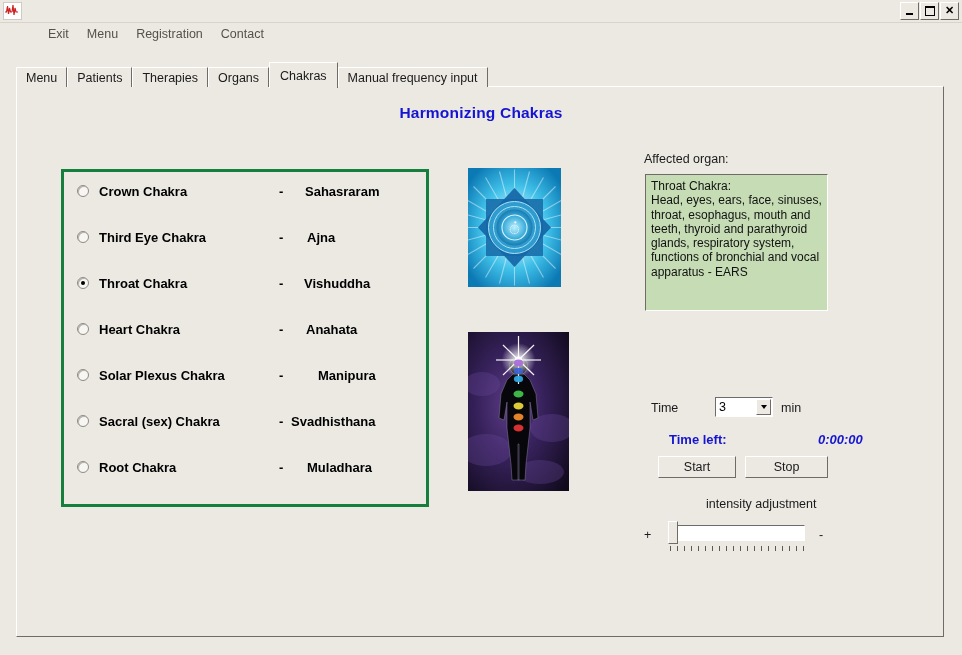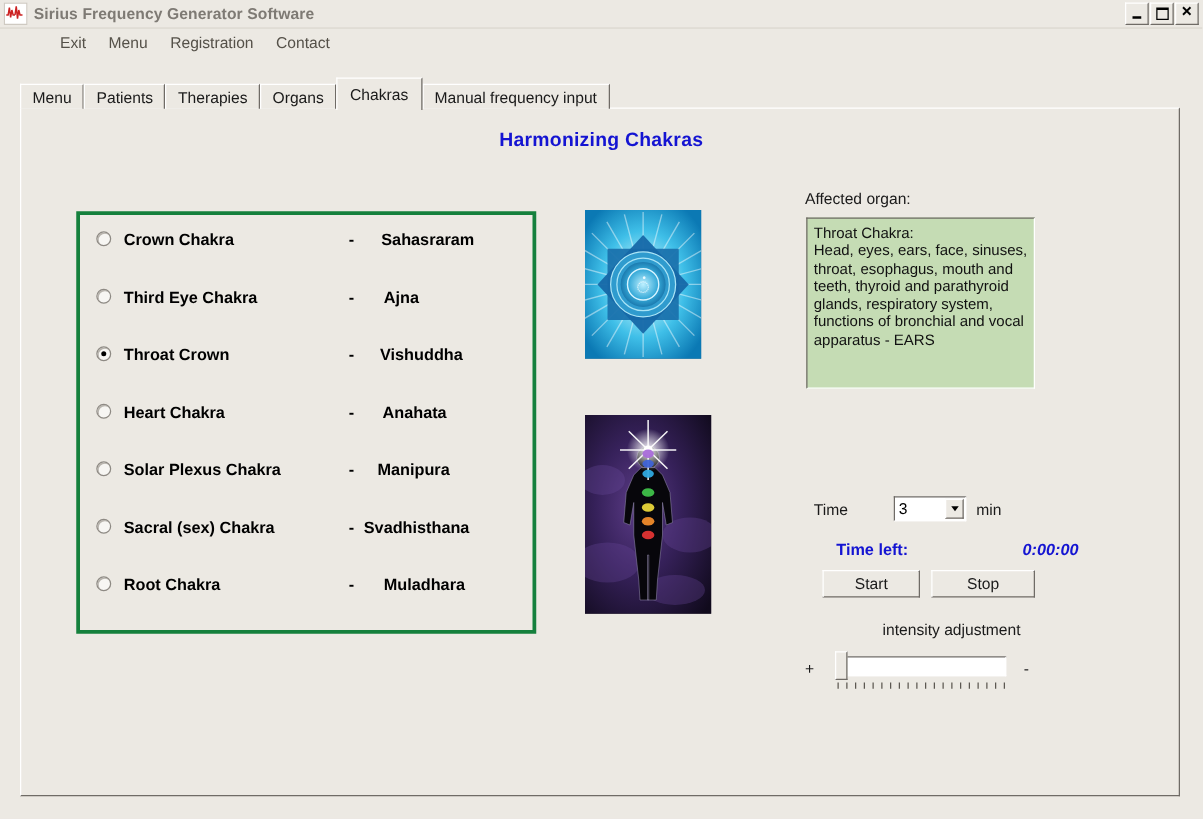--- a/index.html
+++ b/index.html
@@ -296,21 +296,20 @@
 
 <div id="app">
 
   <div id="titlebar">
     <div id="app-icon">
       <svg width="15" height="14" viewBox="0 0 15 14">
         <polyline points="1,9 2.5,9 3.5,3 4.5,11 5.5,5 6.5,9 8,9" fill="none" stroke="#cc2222" stroke-width="1.2"></polyline>
         <polyline points="8,9 9,2 10,12 11,5 12,9 14,9" fill="none" stroke="#cc2222" stroke-width="1.2"></polyline>
       </svg>
     </div>
-    <div id="title-text">Sirius Frequency Generator Software</div>
     <div id="wincontrols">
       <div class="winbtn">
           <div class="glyph-min"></div>
         </div>
       <div class="winbtn">
           <div class="glyph-max"></div>
         </div>
       <div class="winbtn">
           <span class="glyph-close">✕</span>
         </div>
@@ -348,37 +347,37 @@
 
       <div class="chakra-row" style="top:54px">
         <span class="radio"></span>
         <span class="chakra-name">Third Eye Chakra</span>
         <span class="chakra-dash">-</span>
         <span class="chakra-sanskrit" style="left:243px">Ajna</span>
       </div>
 
       <div class="chakra-row" style="top:100px">
         <span class="radio checked"></span>
-        <span class="chakra-name">Throat Crown</span>
+        <span class="chakra-name">Throat Chakra</span>
         <span class="chakra-dash">-</span>
         <span class="chakra-sanskrit" style="left:240px">Vishuddha</span>
       </div>
 
       <div class="chakra-row" style="top:146px">
         <span class="radio"></span>
         <span class="chakra-name">Heart Chakra</span>
         <span class="chakra-dash">-</span>
         <span class="chakra-sanskrit" style="left:242px">Anahata</span>
       </div>
 
       <div class="chakra-row" style="top:192px">
         <span class="radio"></span>
         <span class="chakra-name">Solar Plexus Chakra</span>
         <span class="chakra-dash">-</span>
-        <span class="chakra-sanskrit" style="left:238px">Manipura</span>
+        <span class="chakra-sanskrit" style="left:254px">Manipura</span>
       </div>
 
       <div class="chakra-row" style="top:238px">
         <span class="radio"></span>
         <span class="chakra-name">Sacral (sex) Chakra</span>
         <span class="chakra-dash">-</span>
         <span class="chakra-sanskrit" style="left:227px">Svadhisthana</span>
       </div>
 
       <div class="chakra-row" style="top:284px">

